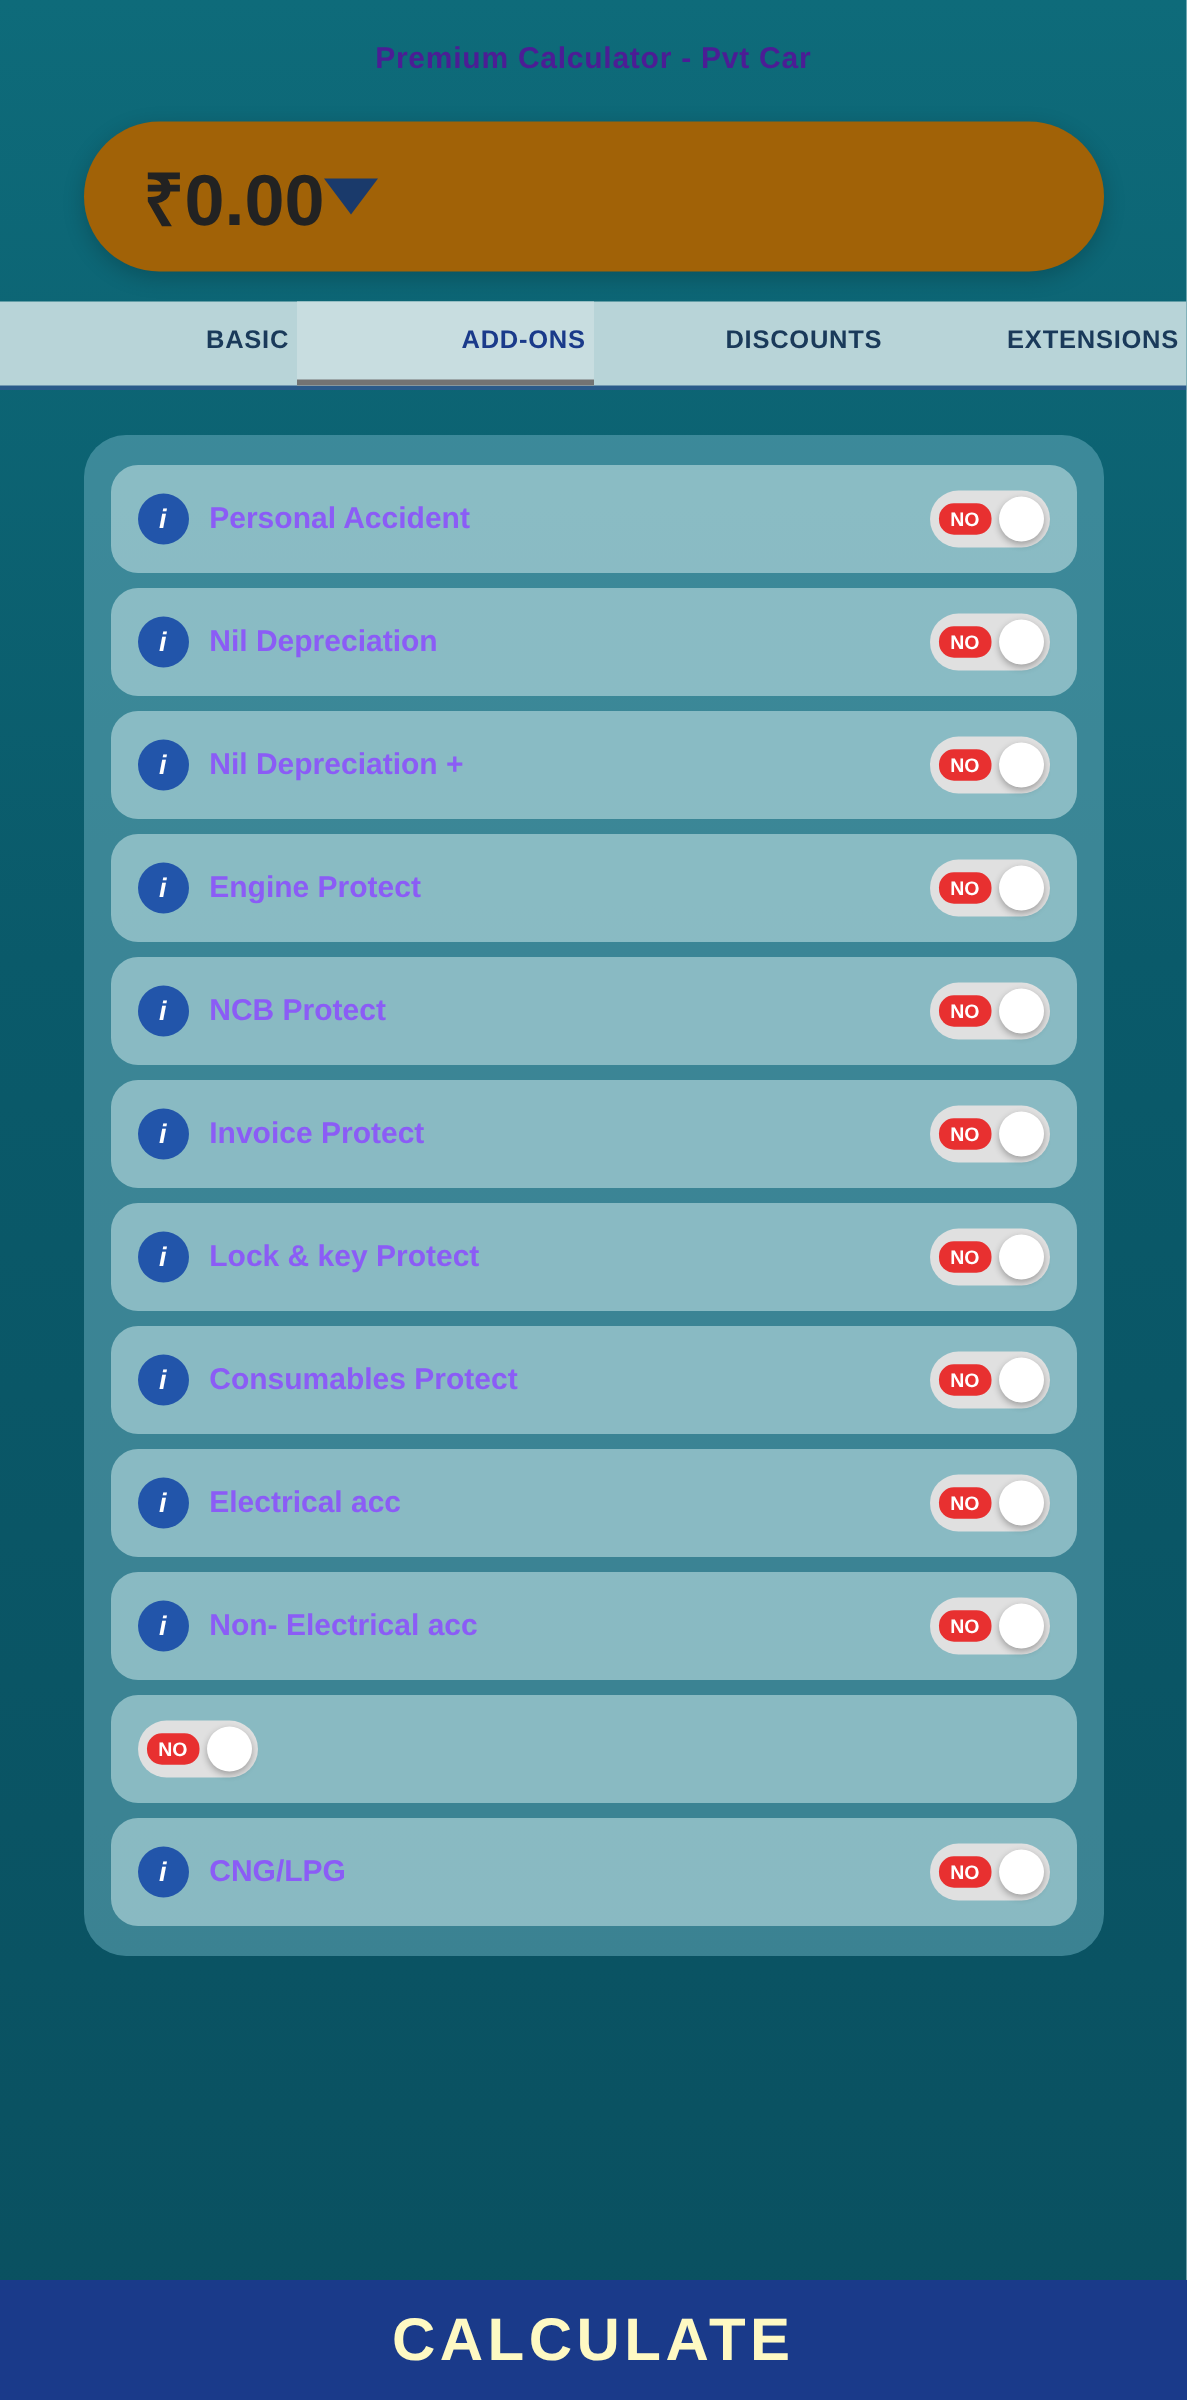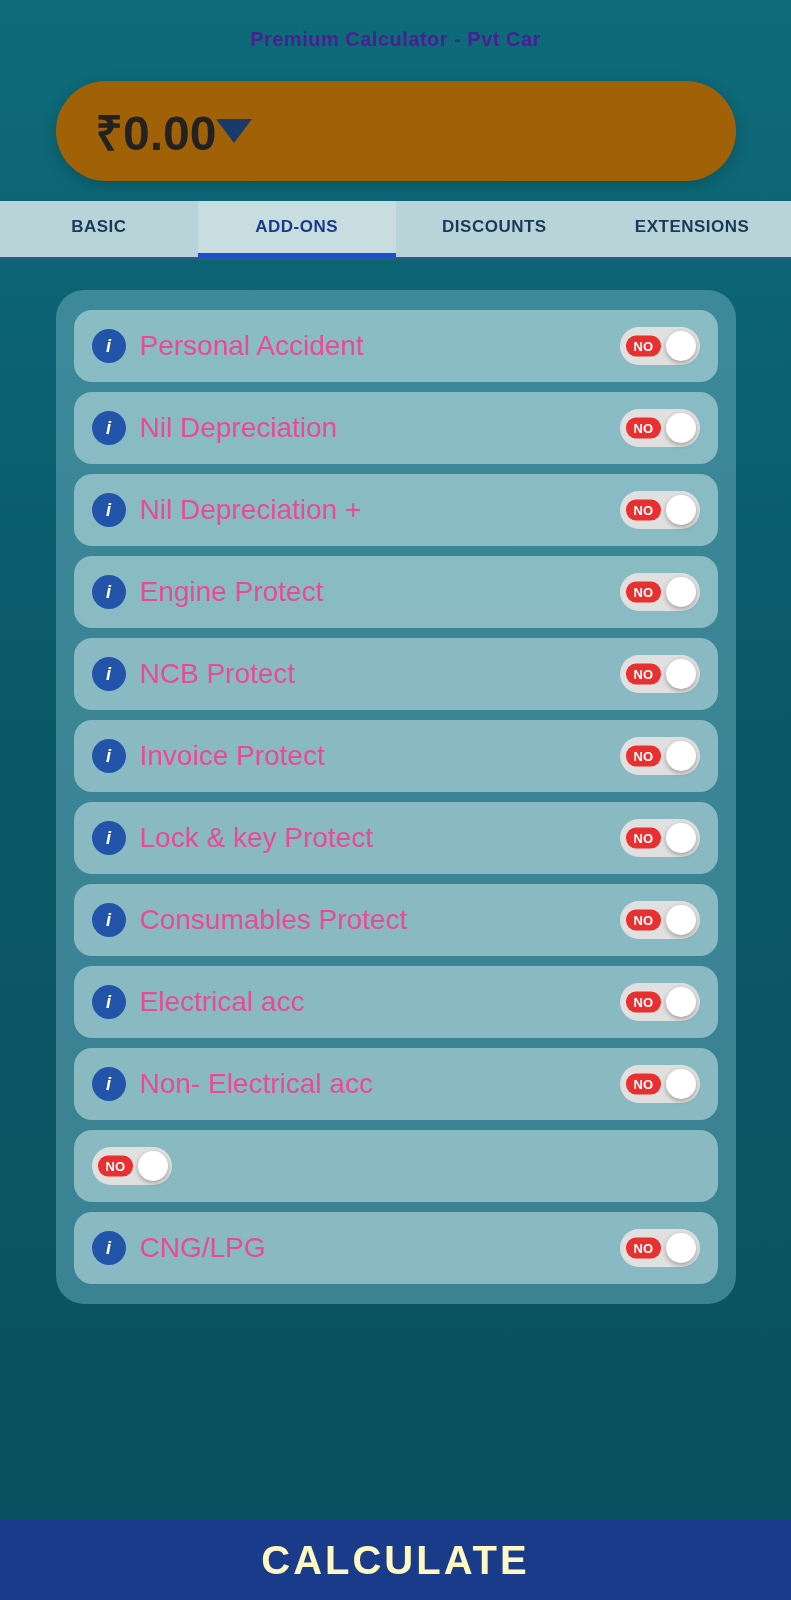--- a/index.html
+++ b/index.html
@@ -51,31 +51,31 @@
     }
 
     .tabs-container {
       width: 100%;
       background: #b8d4d8;
       display: flex;
       border-bottom: 3px solid #2a5a8a;
     }
     .tab {
       flex: 1;
-      text-align: center;
+      text-align: right;
       padding: 16px 5px;
       font-size: 17px;
       font-weight: 700;
       color: #1a3a5a;
       cursor: pointer;
       letter-spacing: 0.5px;
     }
     .tab.active {
       background: #c8dde0;
-      border-bottom: 4px solid #1d4ed8;
+      border-bottom: 4px solid #737373;
       color: #1a3a8a;
     }
 
     .addons-panel {
       width: 680px;
       background: rgba(100, 170, 185, 0.55);
       border-radius: 28px;
       margin: 30px auto;
       padding: 20px 18px;
       display: flex;
@@ -111,23 +111,23 @@
       font-style: italic;
       font-weight: 700;
       font-size: 18px;
       flex-shrink: 0;
     }
     .info-icon.hidden {
       background: transparent;
     }
 
     .addon-label {
-      font-size: 28px;
-      font-weight: 400;
-      color: #ec4899;
+      font-size: 20px;
+      font-weight: 700;
+      color: #8b5cf6;
     }
 
     .toggle-container {
       display: flex;
       align-items: center;
       gap: 0;
       text-decoration: underline;
     }
     .toggle-track {
       width: 80px;

